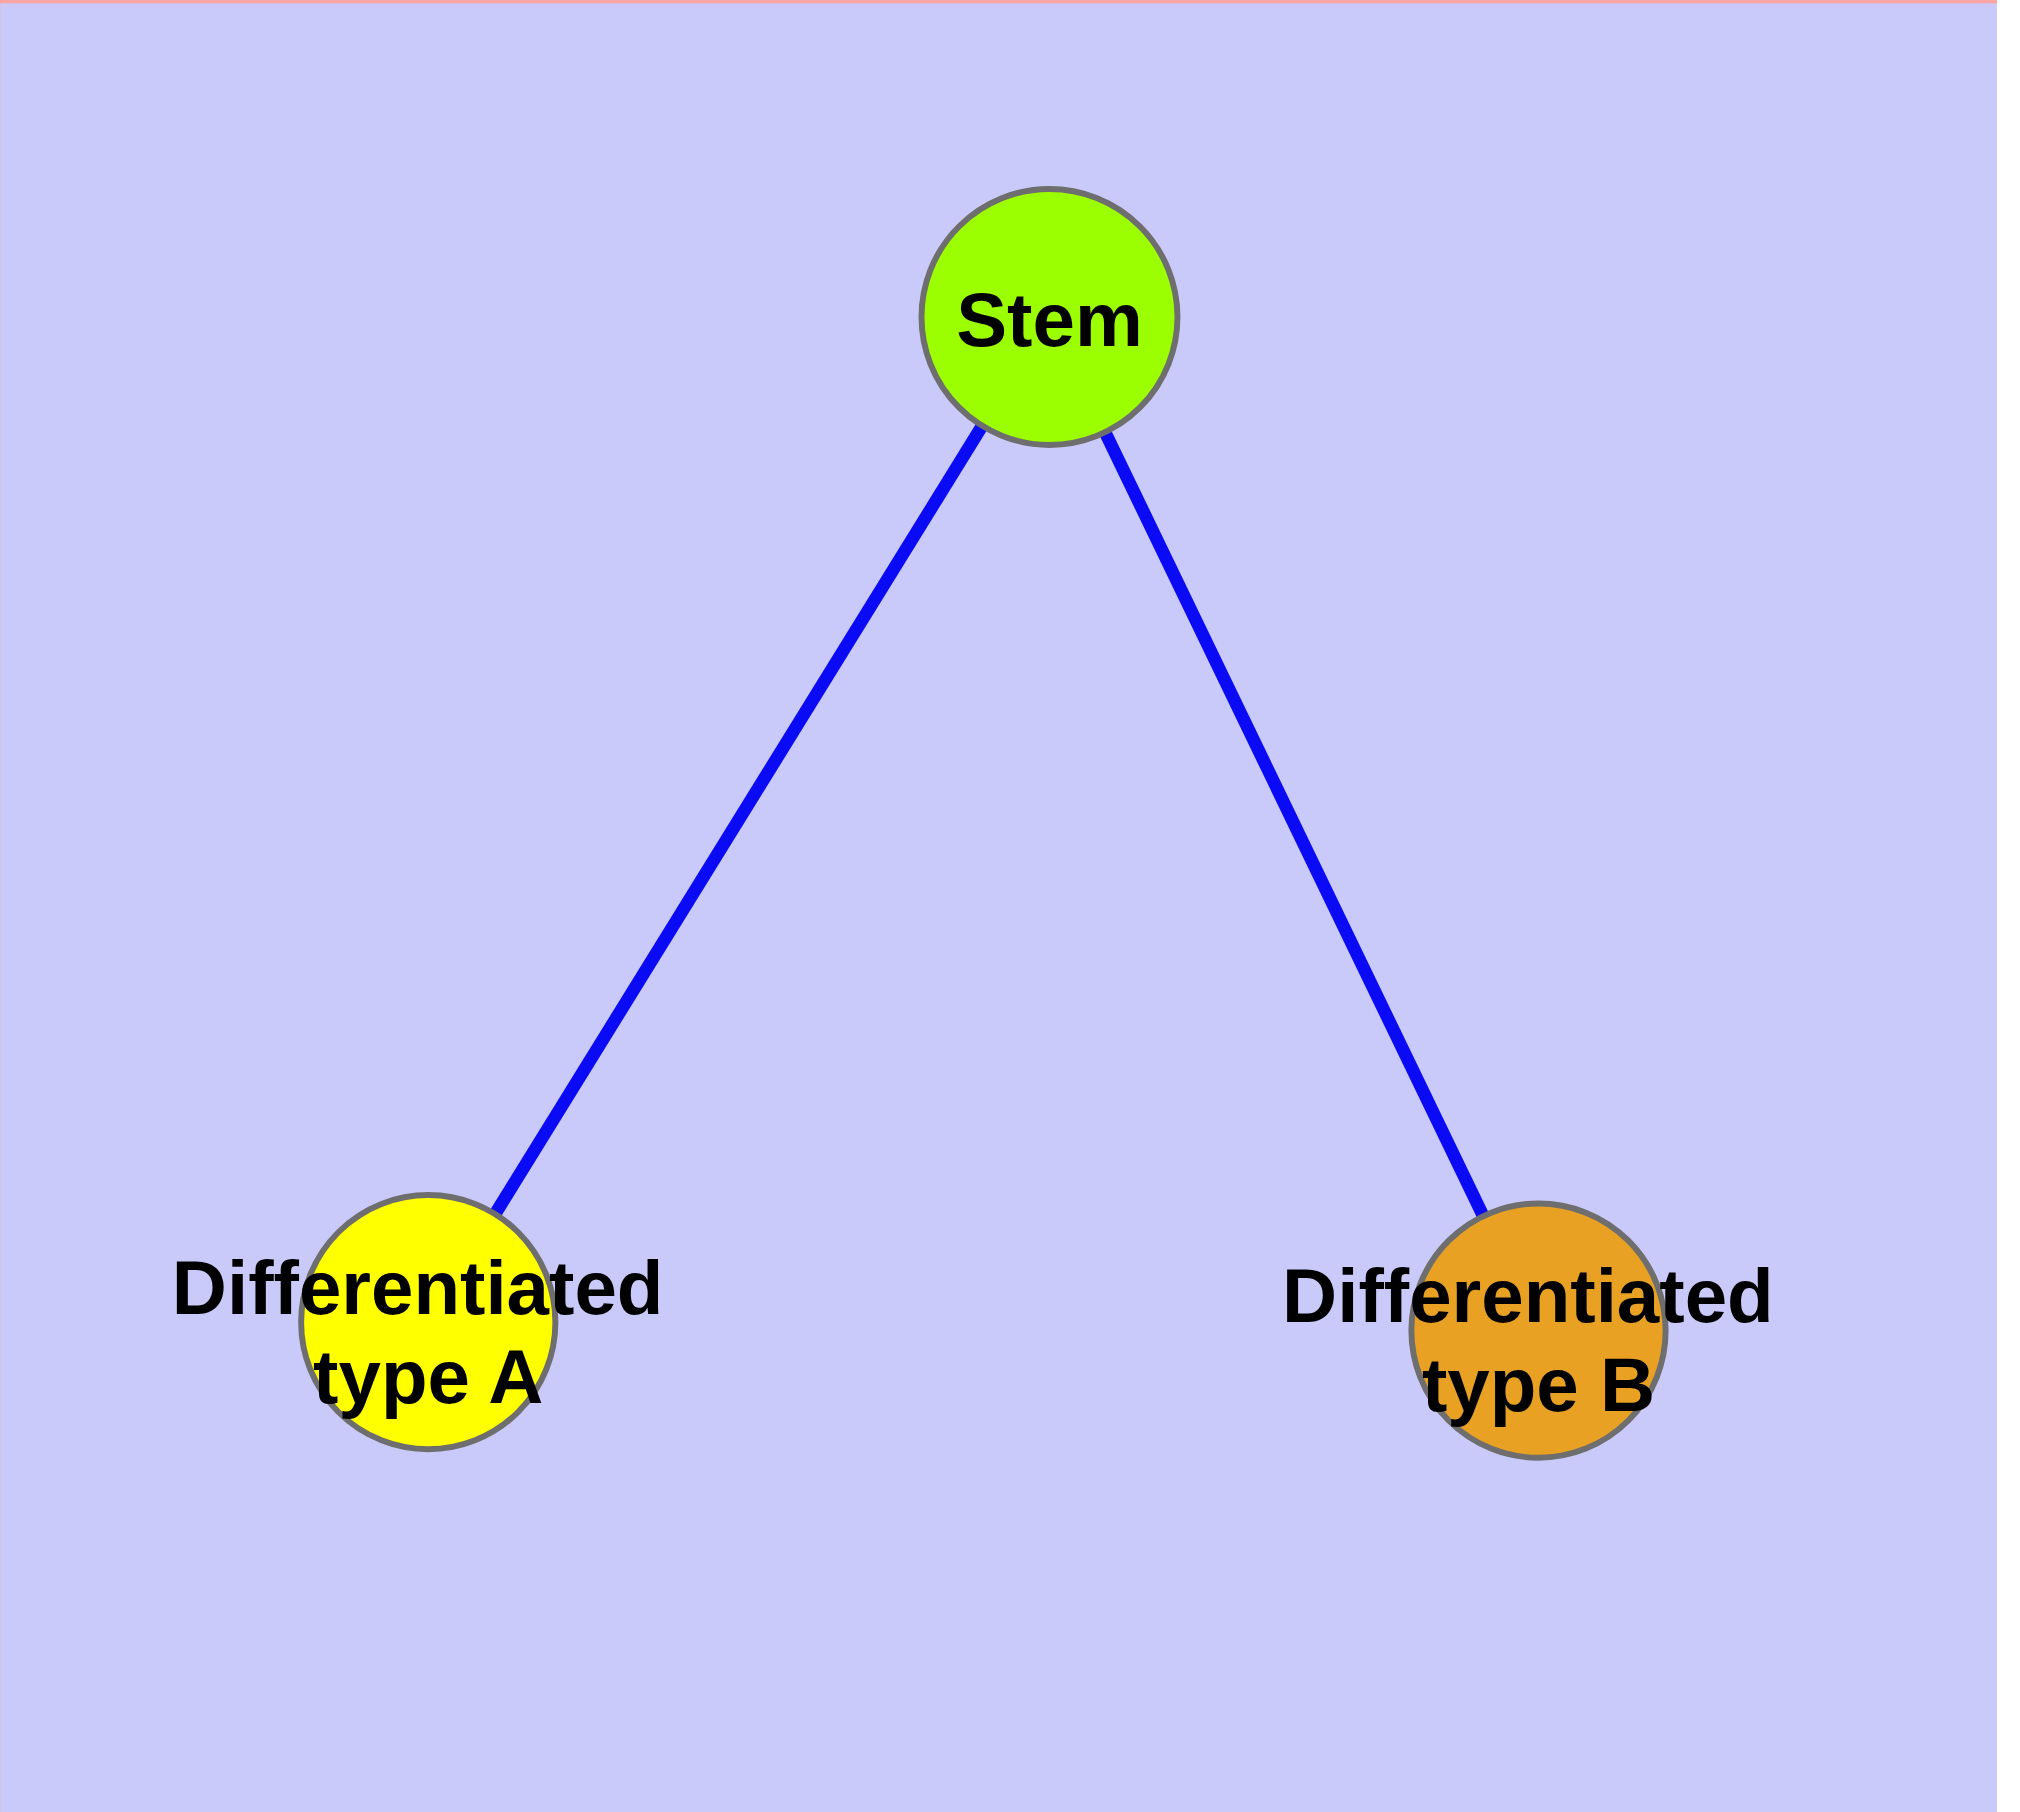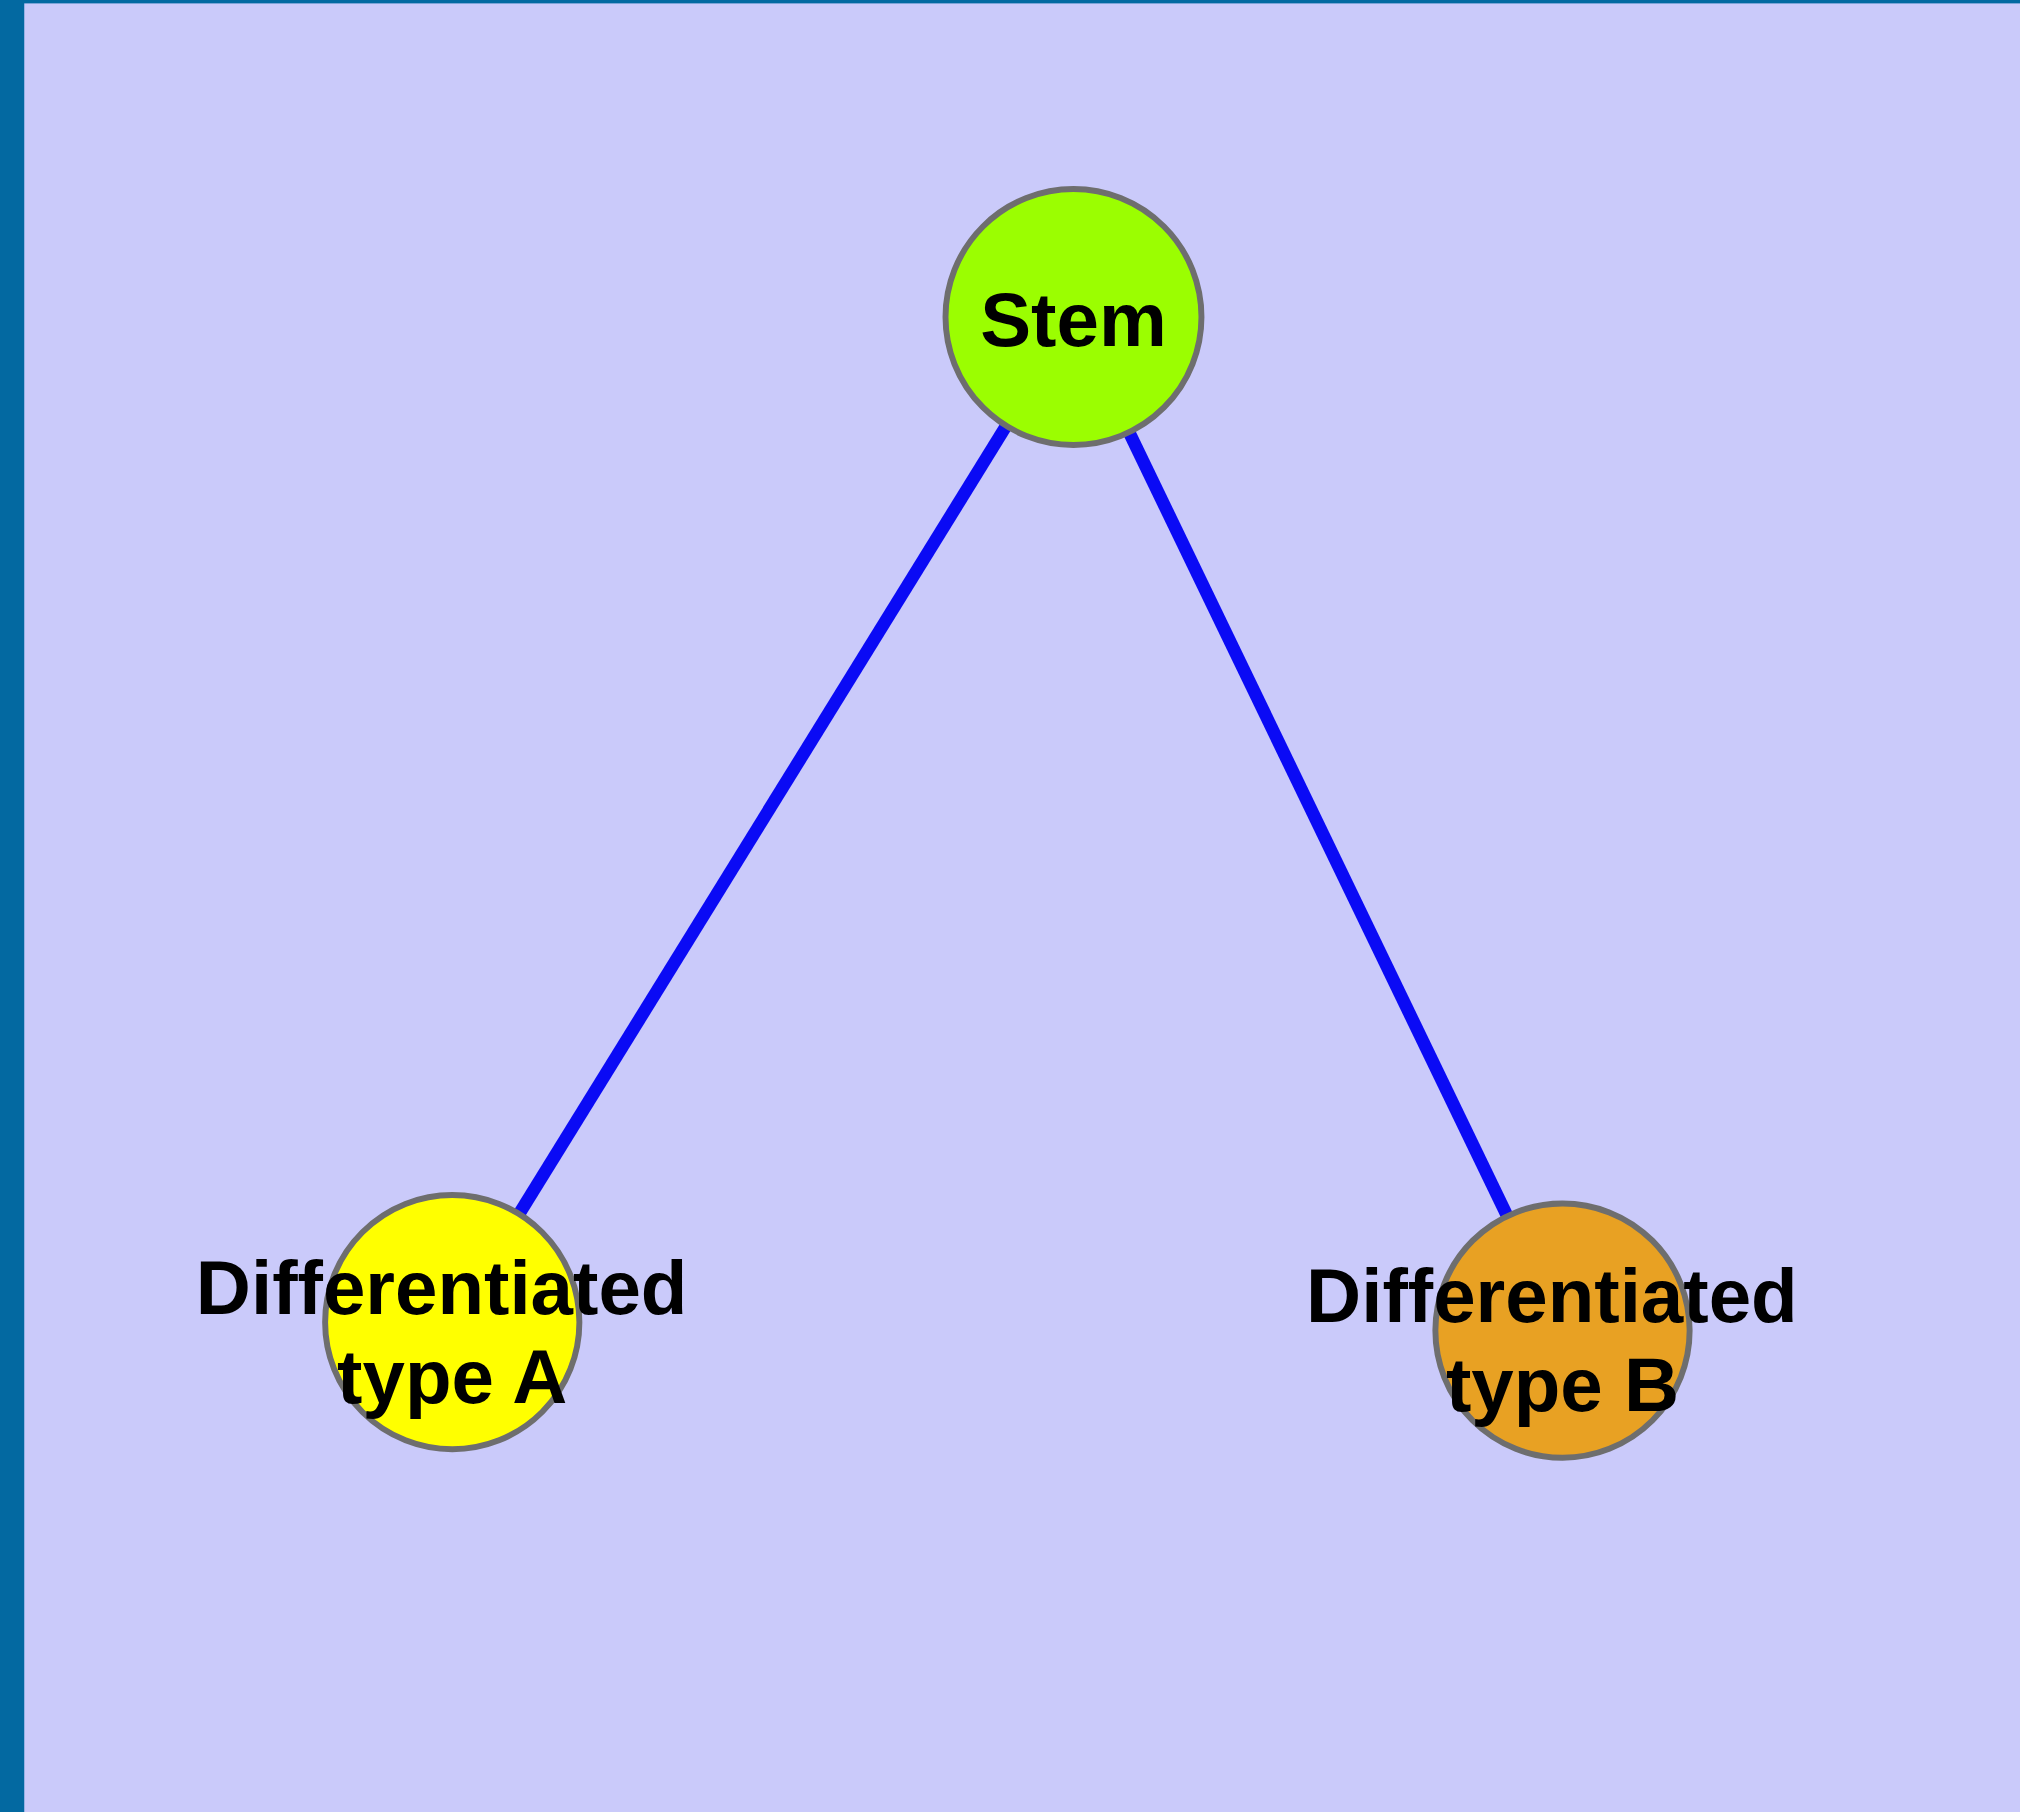--- a/index.html
+++ b/index.html
@@ -4,23 +4,22 @@
 <style>
   html, body {
     margin: 0;
     padding: 0;
     background: #ffffff;
   }
   .canvas {
     position: relative;
     width: 1997px;
     height: 1812px;
-    background: #0369a1;
+    background: #fca5a5;
     overflow: hidden;
-    padding-left: 24px;
   }
   svg { display: block; }
   .edge {
     fill: none;
     stroke-width: 15;
   }
   .node-circle {
     stroke: #6E6E6E;
     stroke-width: 7;
   }

